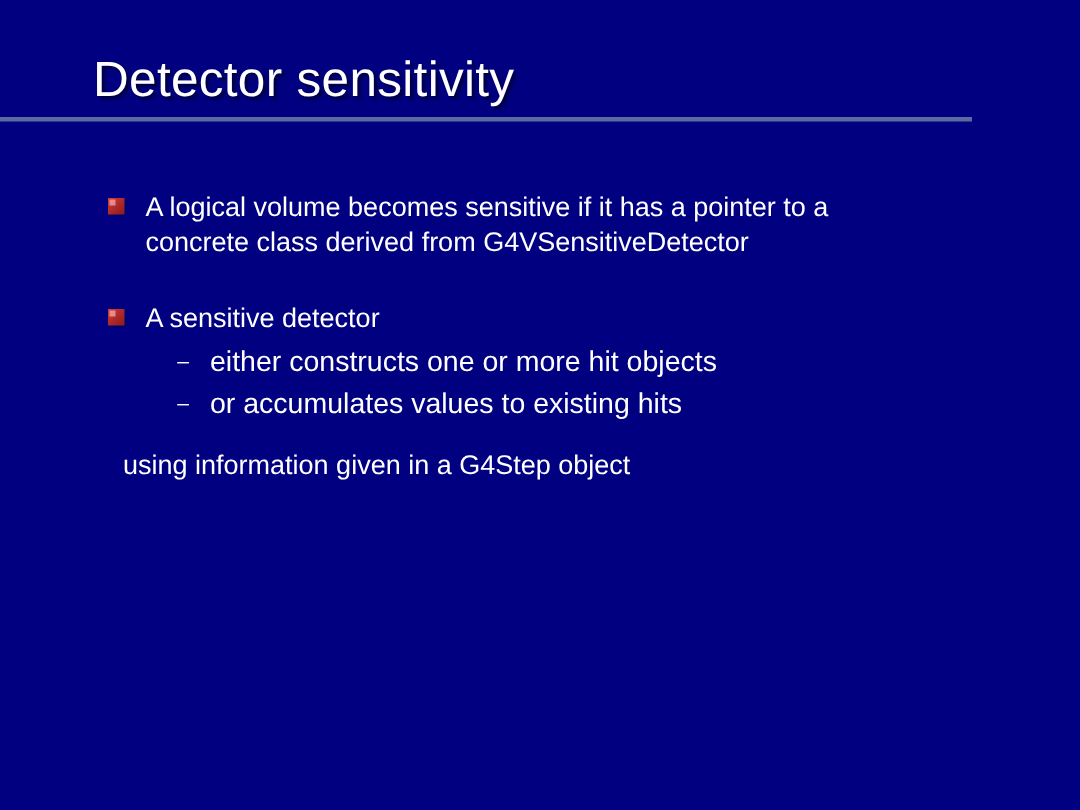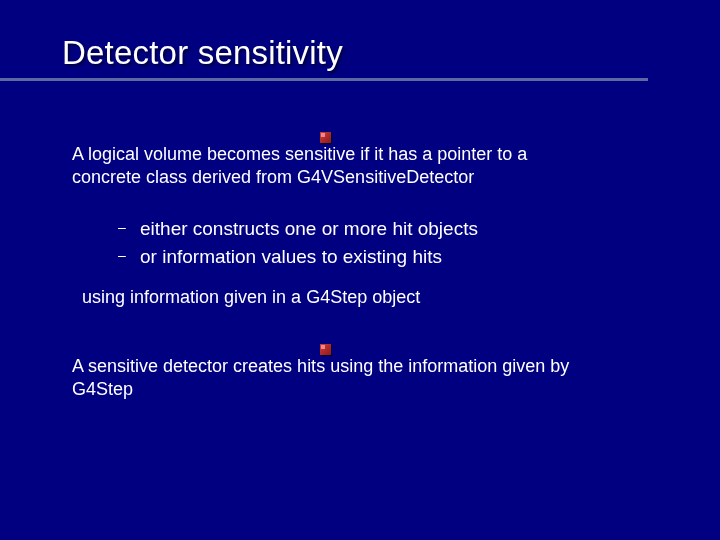--- a/index.html
+++ b/index.html
@@ -31,23 +31,22 @@
     margin-left: -62px;
     margin-right: -50px;
   }
   .body {
     margin-top: 46px;
     padding-left: 10px;
     padding-right: 6px;
   }
   .bullet-row {
     display: flex;
-    align-items: center;
+    align-items: flex-start;
     margin-bottom: 28px;
-    flex-direction: column;
   }
   .bullet-row.tight {
     margin-bottom: 4px;
   }
   .bullet-icon {
     flex: 0 0 auto;
     width: 11px;
     height: 11px;
     margin-top: 5px;
     margin-right: 14px;
@@ -114,35 +113,35 @@
 
   <div class="body">
 
     <div class="bullet-row">
       <div class="bullet-icon">
           <div class="shine"></div>
         </div>
       <div class="bullet-text">A logical volume becomes sensitive if it has a pointer to a concrete class derived from G4VSensitiveDetector</div>
     </div>
 
+    <div class="bullet-row tight">
+      <div class="bullet-icon">
+          <div class="shine"></div>
+        </div>
+      <div class="bullet-text">A sensitive detector</div>
+    </div>
 
     <div class="sub-list">
       <div class="sub-row">
         <div class="sub-dash">–</div>
         <div class="sub-text">either constructs one or more hit objects</div>
       </div>
       <div class="sub-row">
         <div class="sub-dash">–</div>
-        <div class="sub-text">or information values to existing hits</div>
+        <div class="sub-text">or accumulates values to existing hits</div>
       </div>
     </div>
 
     <div class="continuation">using information given in a G4Step object</div>
 
-    <div class="bullet-row">
-      <div class="bullet-icon">
-          <div class="shine"></div>
-        </div>
-      <div class="bullet-text">A sensitive detector creates hits using the information given by G4Step</div>
-    </div>
 
   </div>
 </div>
 
 </body></html>

